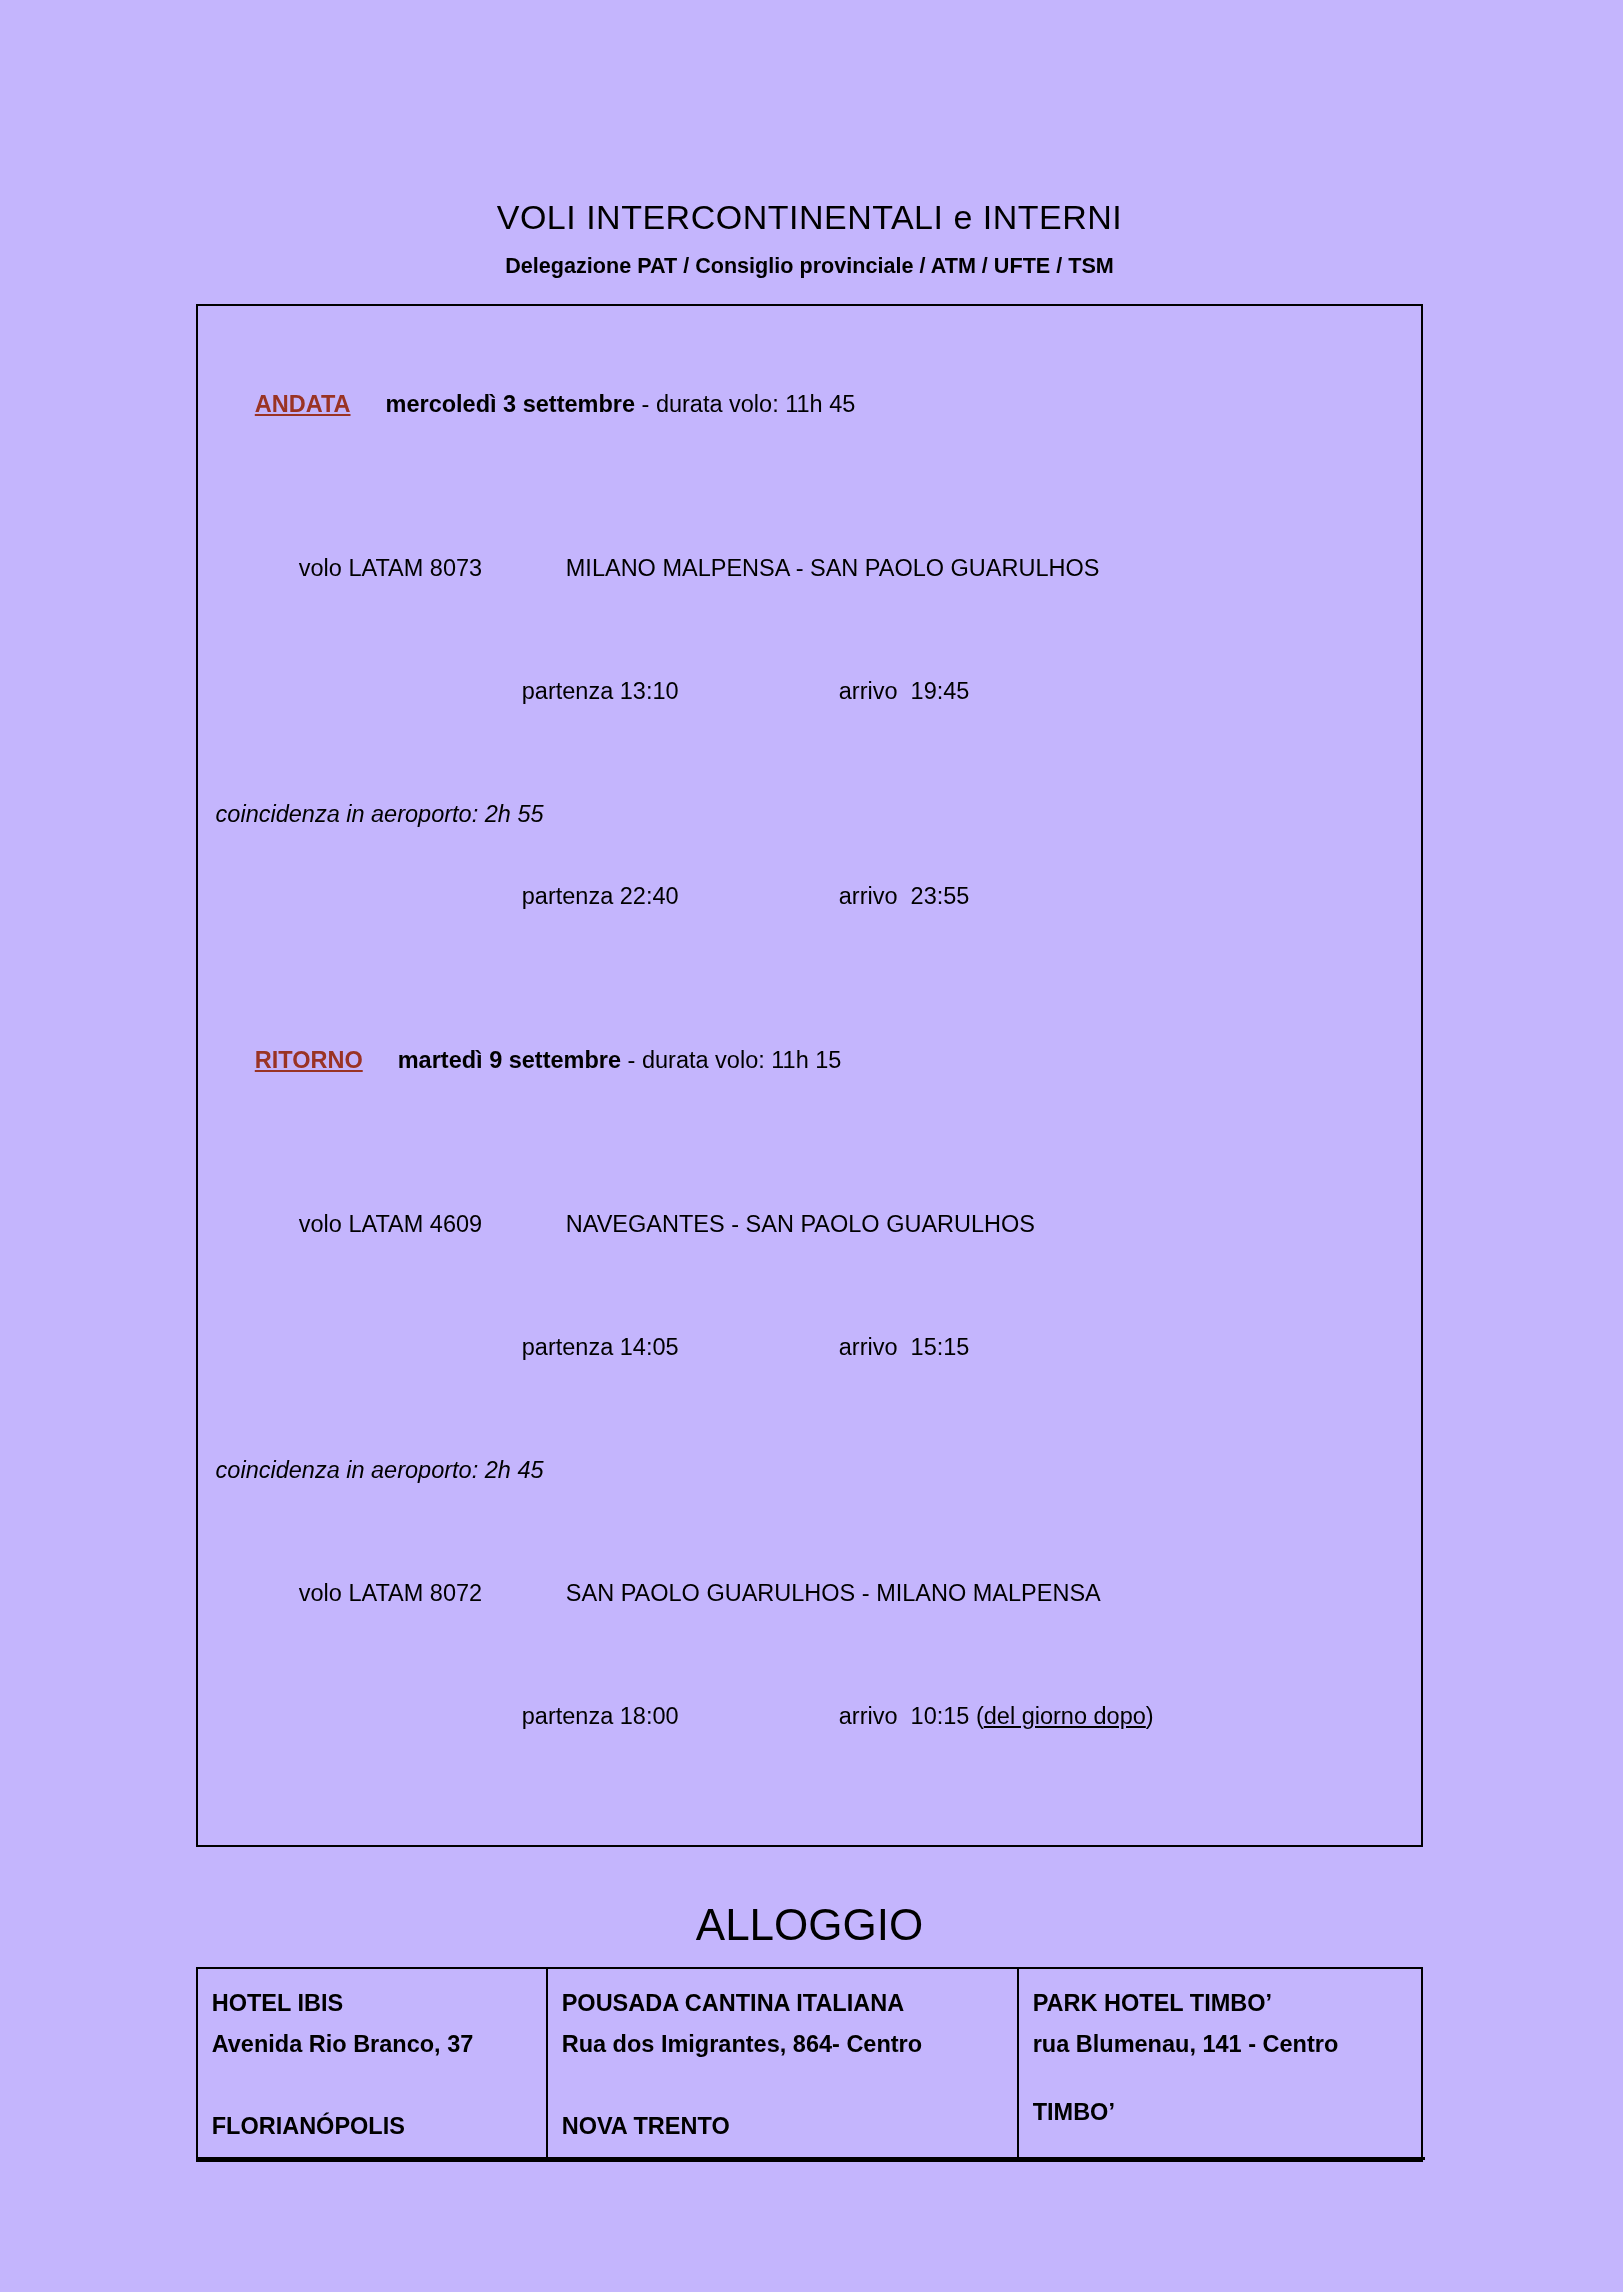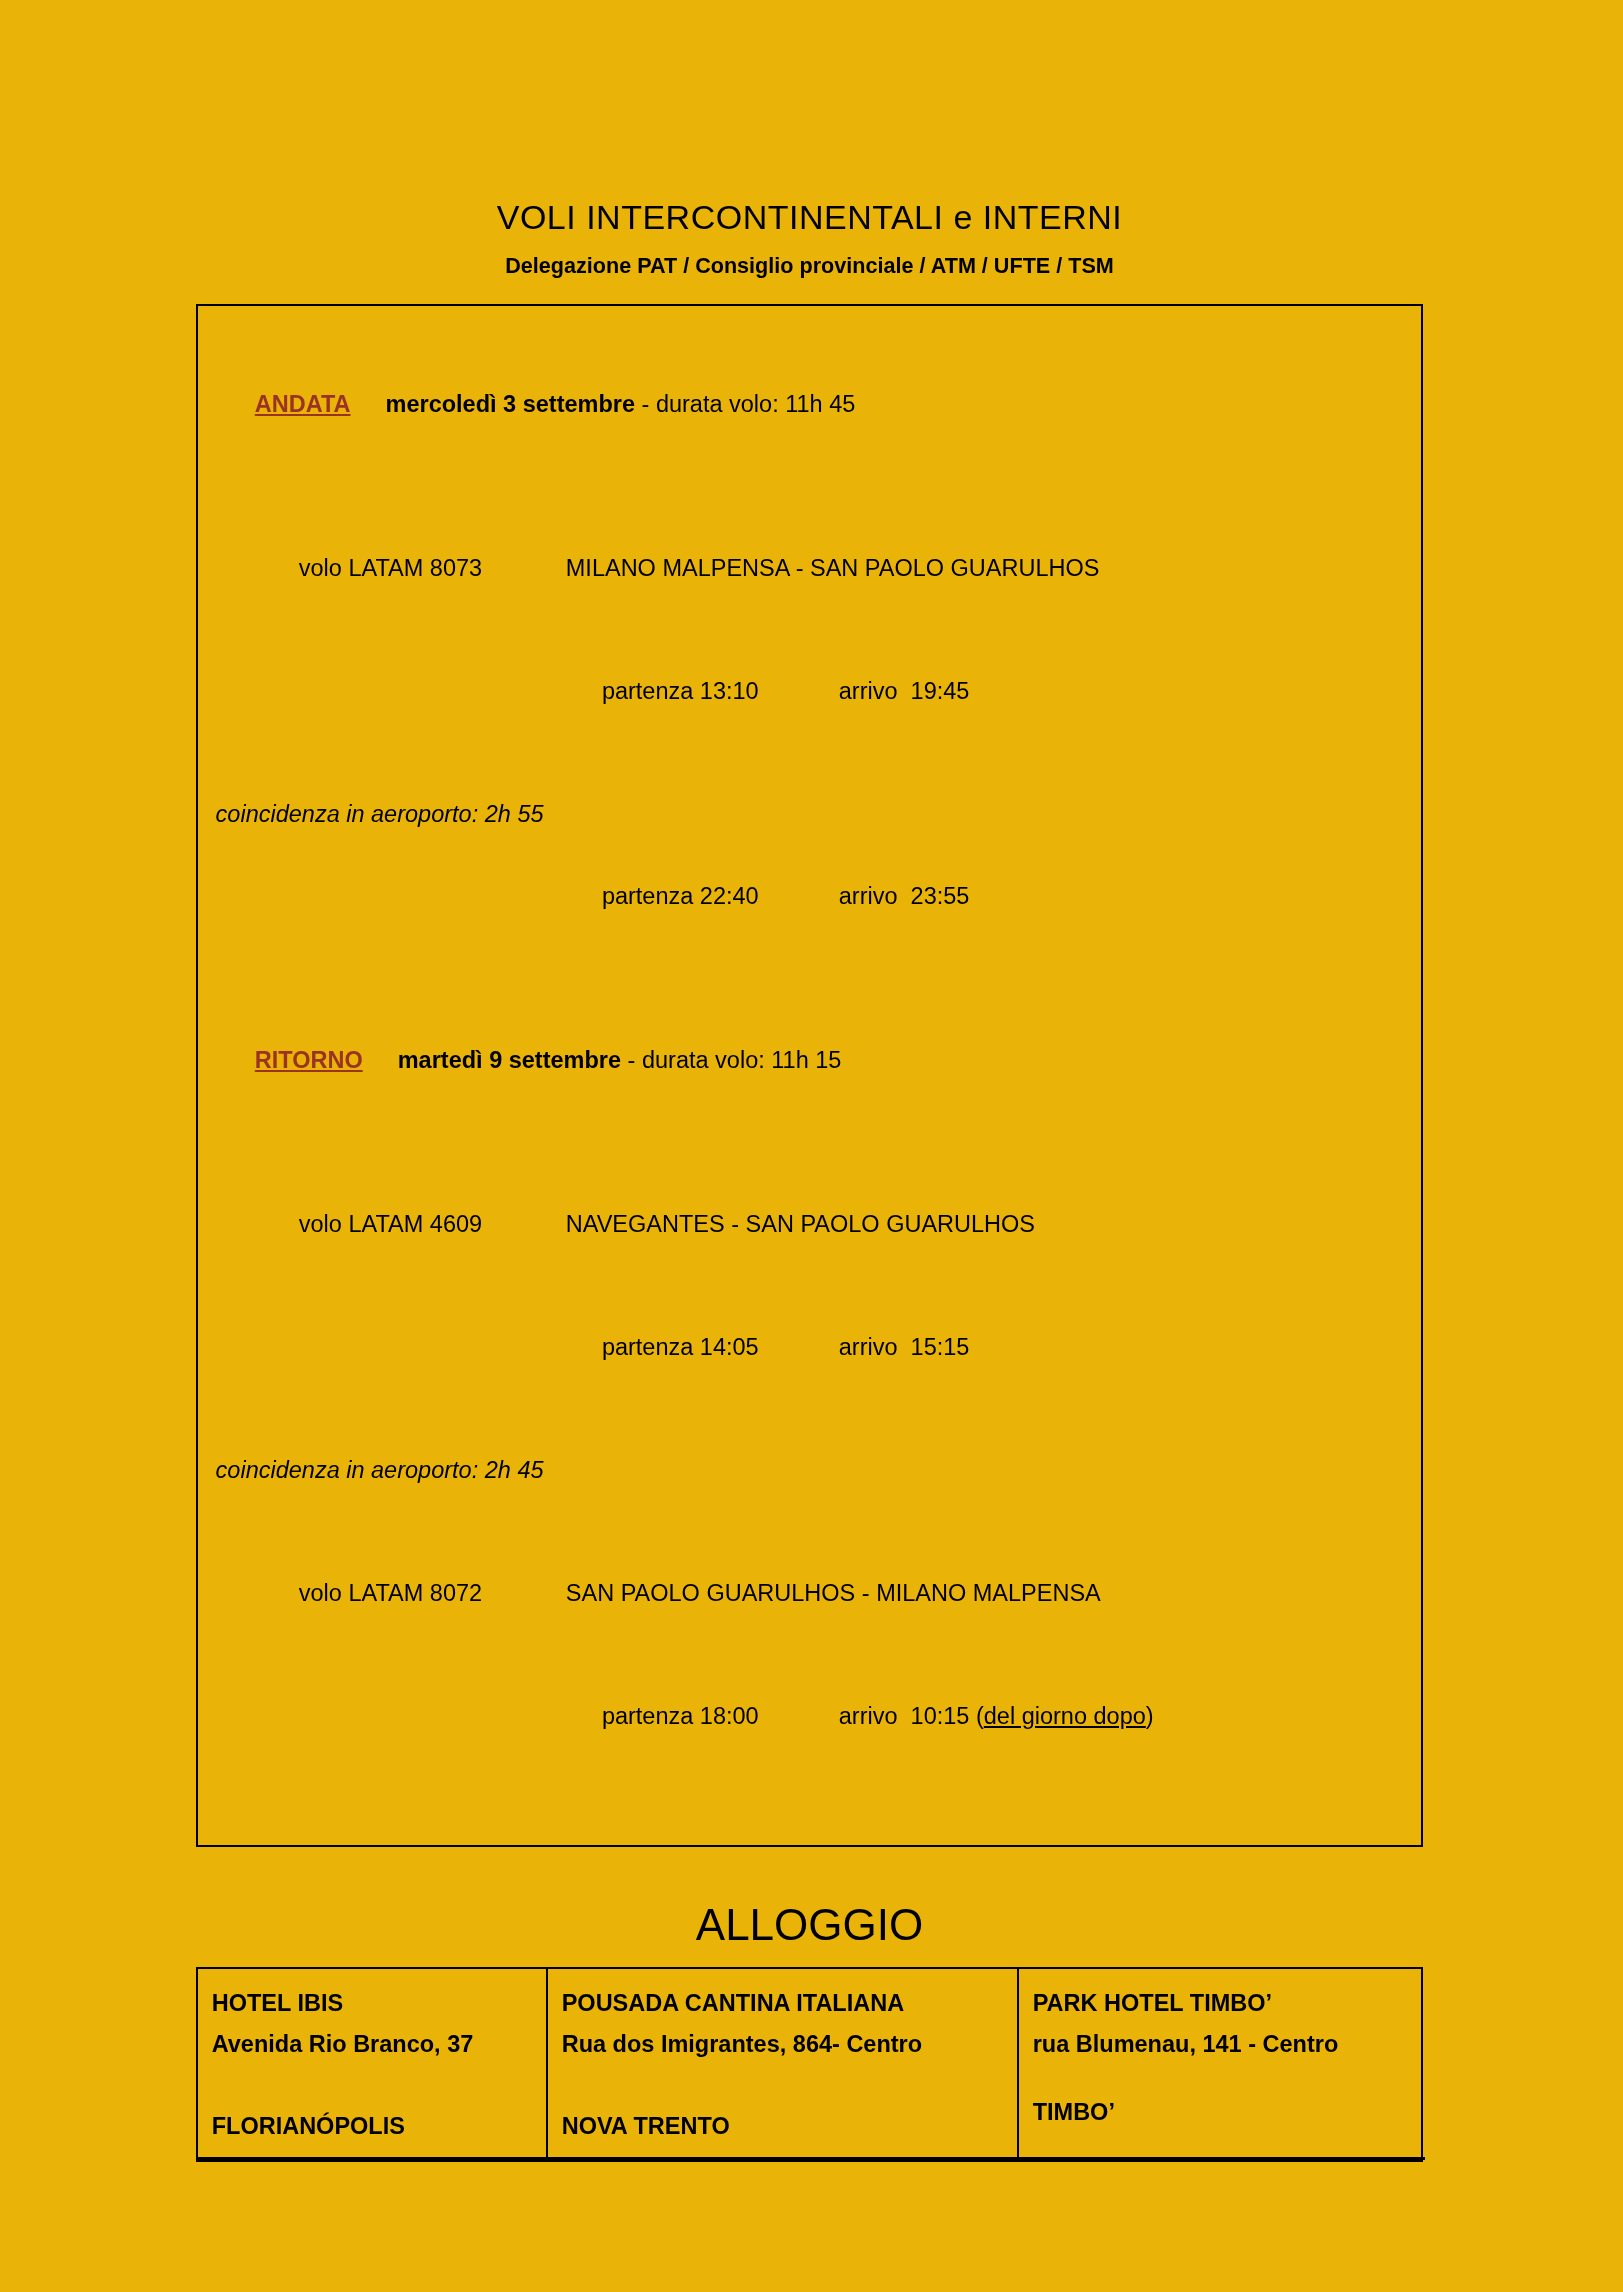--- a/index.html
+++ b/index.html
@@ -1,18 +1,18 @@
 <!DOCTYPE html>
 <html><head>
 <meta charset="utf-8">
 <style>
   * { box-sizing: border-box; }
   html, body { margin: 0; padding: 0; background: #ffffff; }
   .page {
-    width: 1623px; height: 2293px; margin: 0; background: #eab308;
+    width: 1623px; height: 2293px; margin: 0; background: #c4b5fd;
     font-family: "Liberation Sans", sans-serif; color: #000;
     padding: 198px 200px 0 196px; position: relative;
   }
   .title {
     font-size: 34px; font-weight: 400; text-align: center;
     margin: 0 0 15.7px 0; letter-spacing: 0.5px;
   }
   .subtitle {
     font-size: 21.6px; font-weight: 700; text-align: center;
     margin: 0 0 25px 0;
@@ -23,21 +23,21 @@
   .gap  { margin-top: 41px; }
   .sec-label {
     color: #9A3324; font-weight: 700; text-decoration: underline;
     margin-right: 35px;
     margin-top: 44px;
   }
   .b { font-weight: 700; }
   .it { font-style: italic; }
   .flabel { display: inline-block; width: 267px; margin-left: 44px; }
   .times  { padding-left: 267px; }
-  .tpart  { display: inline-block; width: 317px; text-align: center; }
+  .tpart  { display: inline-block; width: 317px; }
   .ul { text-decoration: underline; }
   
   .sect-h { font-size: 44px; font-weight: 400; text-align: center; margin: 53px 0 17.6px 0; }
   
   .hotels { border: 2.9px solid #000; display: grid; grid-template-columns: 350px 471px 406px; }
   .hcell { border-right: 2.9px solid #000; border-bottom: 3.9px solid #000; padding: 13.7px 9.8px 9.8px 13.7px; font-size: 23.5px; }
   .hcell.last, .ncell.last { border-right: none; }
   .hline { line-height: 41px; min-height: 41px; white-space: pre-wrap; font-weight: bold; }
   .hname { font-weight: 700; }
   .hspacer { height: 41px; }

